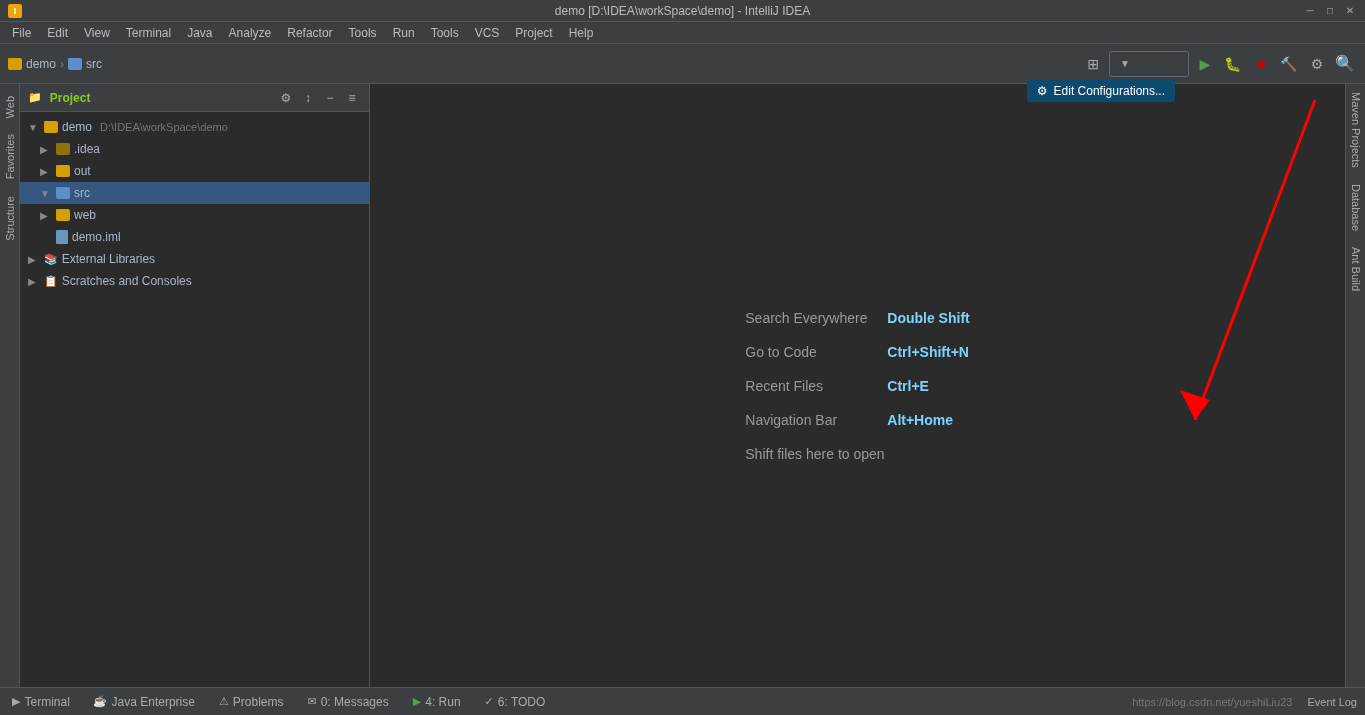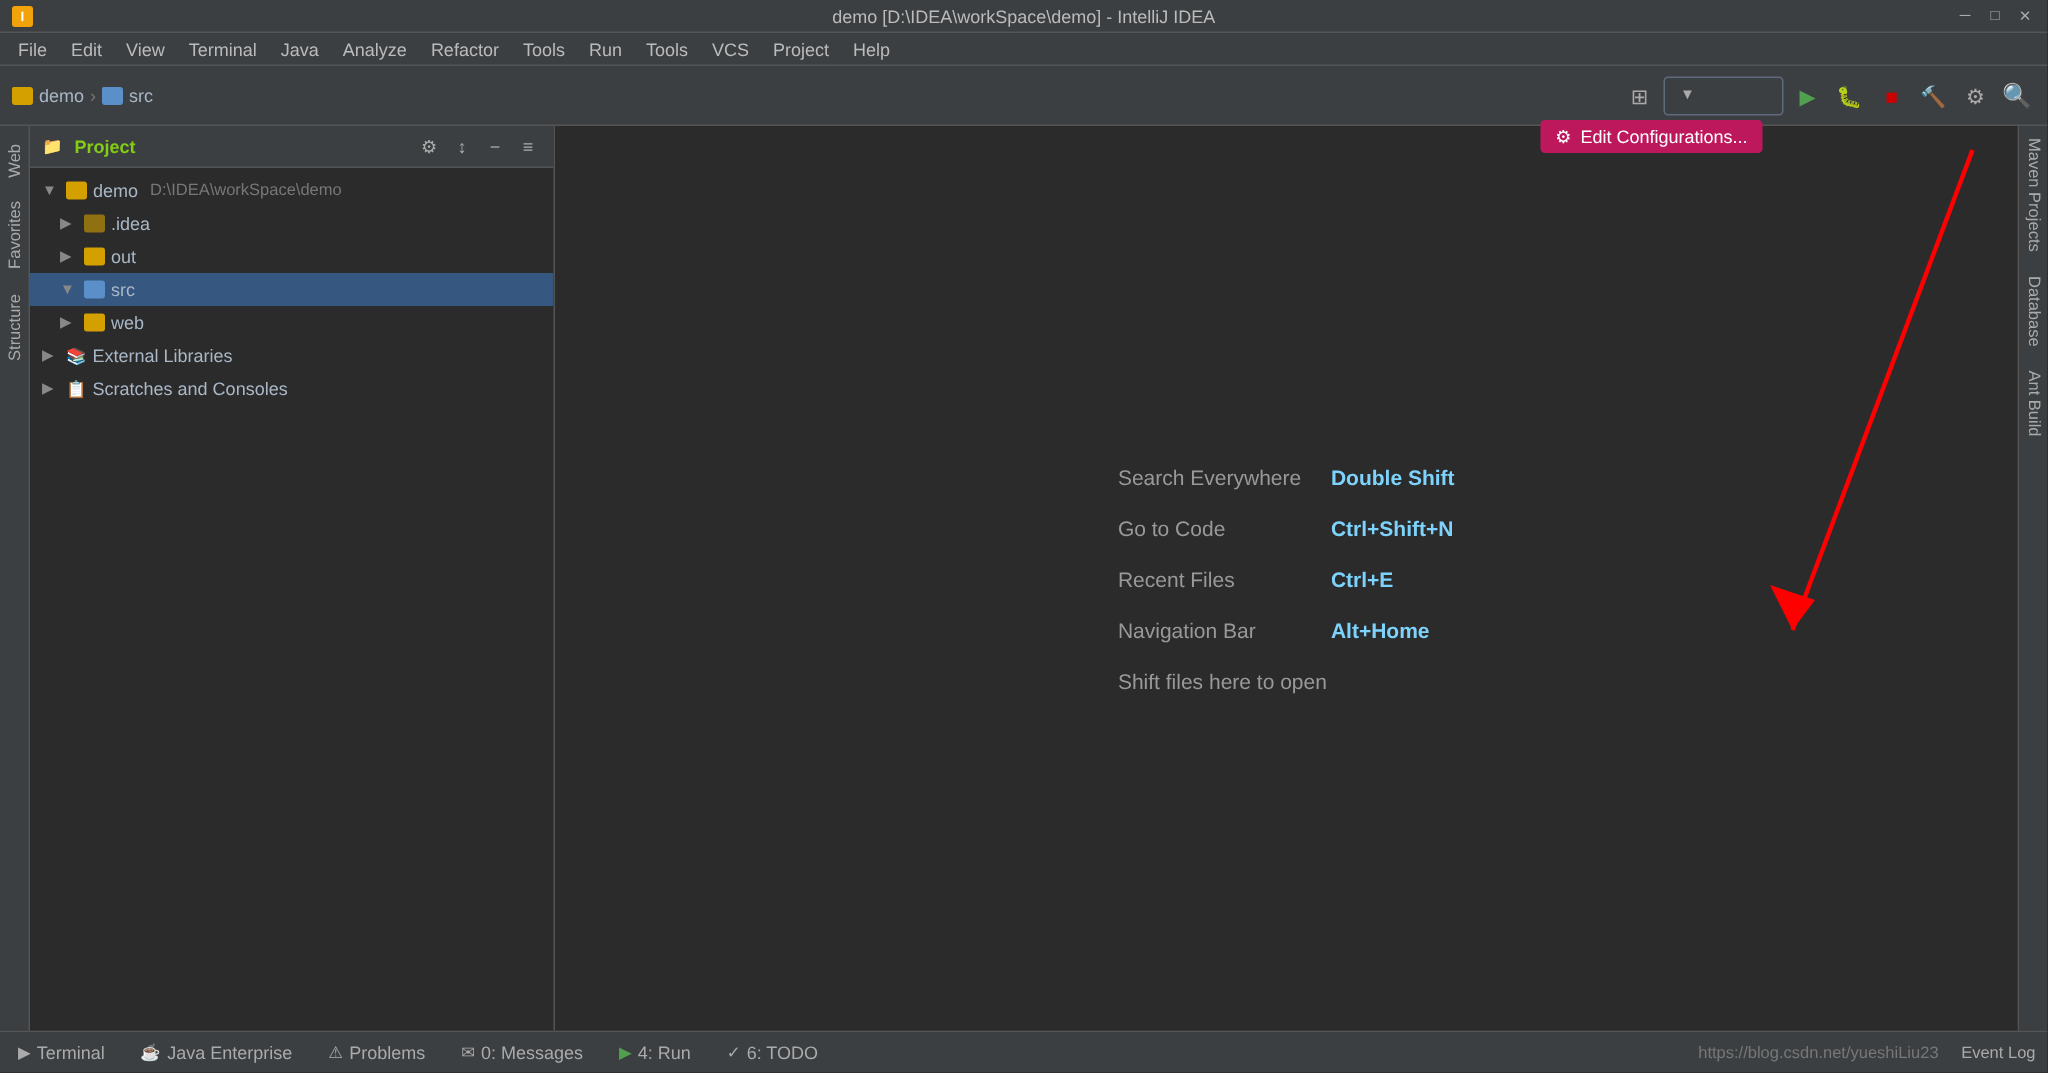--- a/index.html
+++ b/index.html
@@ -147,21 +147,21 @@
       color: #aaa;
       font-size: 11px;
       margin-right: 4px;
     }
 
     
     .edit-config-popup {
       position: absolute;
       top: 36px;
       right: 100px;
-      background: #be185d;
+      background: #0c4a6e;
       color: #fff;
       padding: 4px 10px;
       font-size: 12px;
       border-radius: 3px;
       white-space: nowrap;
       z-index: 100;
       cursor: pointer;
       display: flex;
       align-items: center;
       gap: 6px;
@@ -487,20 +487,25 @@
         <span class="tree-folder-icon folder-blue"></span>
         <span>src</span>
       </div>
 
       <div class="tree-item indent-1">
         <span class="tree-arrow">▶</span>
         <span class="tree-folder-icon folder-yellow"></span>
         <span>web</span>
       </div>
 
+      <div class="tree-item indent-1">
+        <span class="tree-arrow"></span>
+        <span class="file-icon file-icon-iml"></span>
+        <span>demo.iml</span>
+      </div>
 
       <div class="tree-item" style="padding-left:8px;">
         <span class="tree-arrow">▶</span>
         <span style="font-size:11px;">📚</span>
         <span>External Libraries</span>
       </div>
 
       <div class="tree-item" style="padding-left:8px;">
         <span class="tree-arrow">▶</span>
         <span style="font-size:11px;">📋</span>

